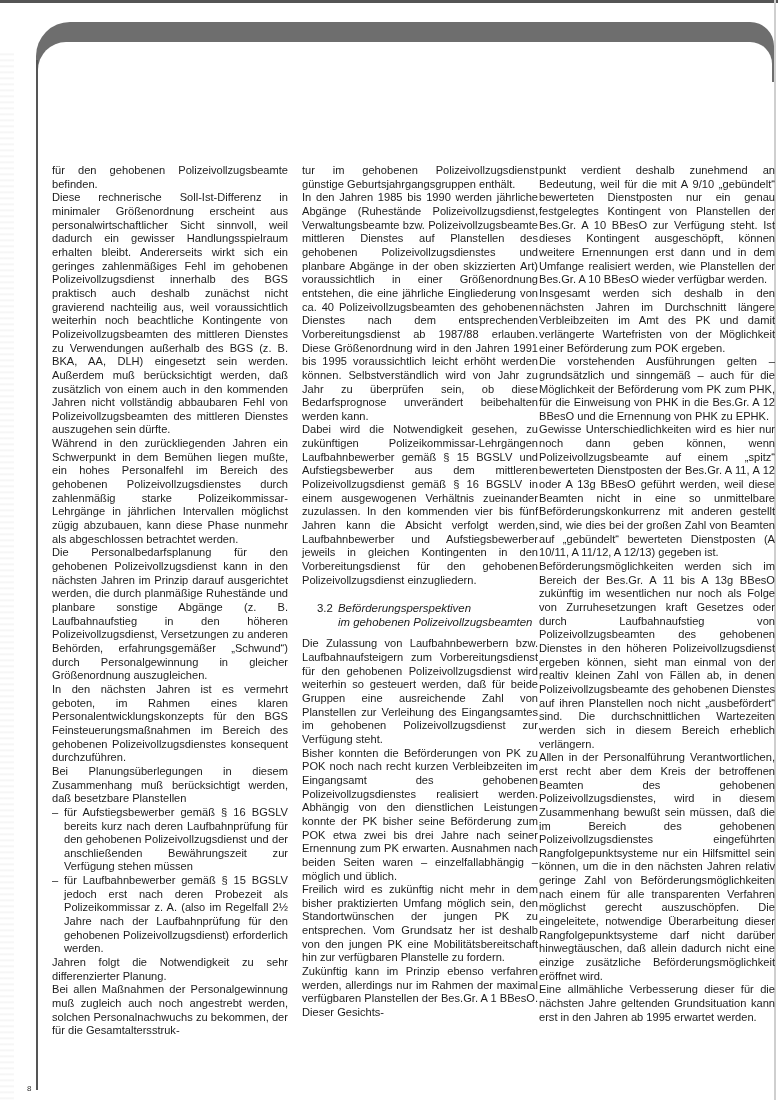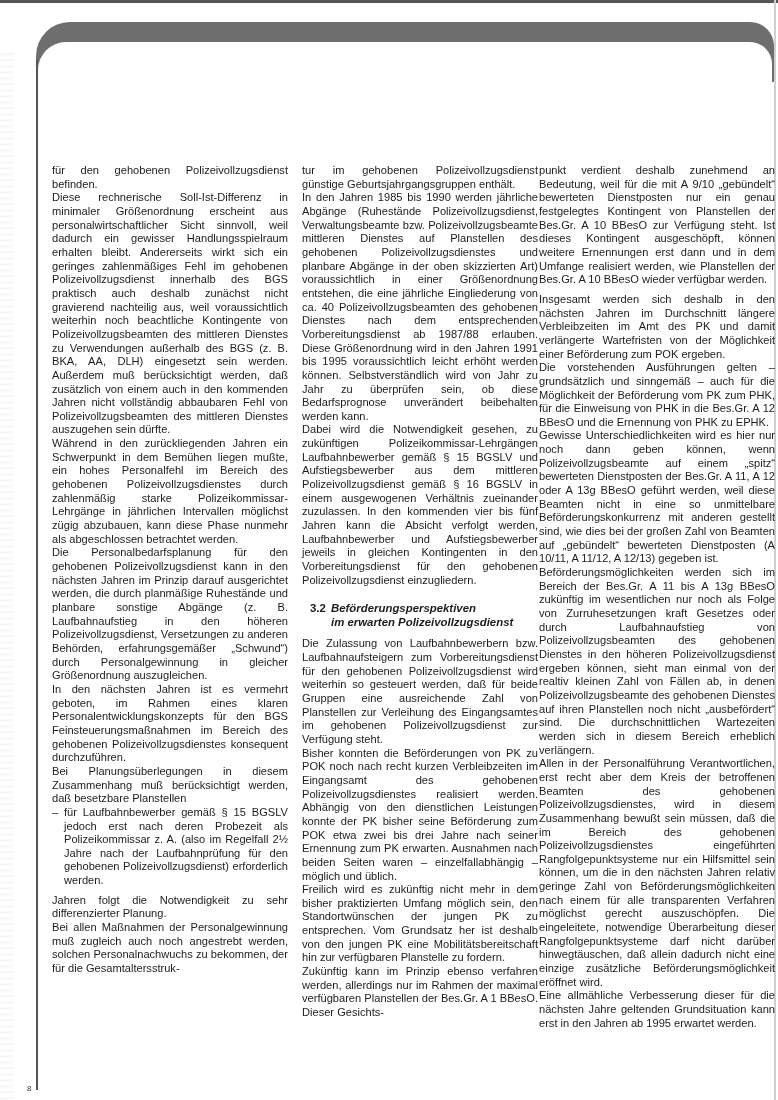--- a/index.html
+++ b/index.html
@@ -21,65 +21,66 @@
     position:absolute; left:38px; top:42px; width:734px; height:60px;
     background:#fff; border-top-left-radius:28px; border-top-right-radius:22px;
   }
   .left-rule { position:absolute; left:36px; top:60px; width:2px; height:1030px; background:#555; }
   .col {
     position:absolute; top:164px; width:236px;
     font-size:11.1px; line-height:13.65px; text-align:justify;
     hyphens:manual;
   }
   .col p { margin:0; }
-  .col p.gap { margin-top:6px; }
+  .col p.gap { }
   .col1 { left:52px; }
   .col2 { left:302px; }
   .col3 { left:539px; }
   .list { margin:0; padding:0; list-style:none; }
   .list li { position:relative; padding-left:12px; }
   .list li::before { content:"\2013"; position:absolute; left:0; top:0; }
-  .heading { margin:14px 0 8px 8px; font-size:11.4px; line-height:14px;font-weight:bold; }
+  .heading { margin:14px 0 8px 15px; font-size:11.4px; line-height:14px; }
   .heading .num { display:inline-block; width:21px; }
   .heading .t { font-style:italic; }
   .heading .t2 { font-style:italic; padding-left:21px; display:block; }
   .page-num { position:absolute; left:27px; top:1084px; font-size:8px; color:#333; }
 </style>
 </head>
 <body>
 
 <div class="top-edge"></div>
 <div class="scan-noise"></div>
 <div class="right-edge"></div>
 
 <div class="banner"></div>
 <div class="banner-inner"></div>
 <div class="left-rule"></div>
 
 <div class="col col1">
-  <p>für den gehobenen Polizeivollzugsdienst befinden.</p>
+  <p>für den gehobenen Polizeivollzugsbeamte befinden.</p>
   <p>Diese rechnerische Soll-Ist-Differenz in minimaler Größenordnung erscheint aus personalwirtschaftlicher Sicht sinnvoll, weil dadurch ein gewisser Handlungsspielraum erhalten bleibt. Andererseits wirkt sich ein geringes zahlenmäßiges Fehl im gehobenen Polizeivollzugsdienst innerhalb des BGS praktisch auch deshalb zunächst nicht gravierend nachteilig aus, weil voraussichtlich weiterhin noch beachtliche Kontingente von Polizeivollzugsbeamten des mittleren Dienstes zu Verwendungen außerhalb des BGS (z. B. BKA, AA, DLH) eingesetzt sein werden. Außerdem muß berücksichtigt werden, daß zusätzlich von einem auch in den kommenden Jahren nicht vollständig abbaubaren Fehl von Polizeivollzugsbeamten des mittleren Dienstes auszugehen sein dürfte.</p>
   <p>Während in den zurückliegenden Jahren ein Schwerpunkt in dem Bemühen liegen mußte, ein hohes Personalfehl im Bereich des gehobenen Polizeivollzugsdienstes durch zahlenmäßig starke Polizeikommissar-Lehrgänge in jährlichen Intervallen möglichst zügig abzubauen, kann diese Phase nunmehr als abgeschlossen betrachtet werden.</p>
   <p>Die Personalbedarfsplanung für den gehobenen Polizeivollzugsdienst kann in den nächsten Jahren im Prinzip darauf ausgerichtet werden, die durch planmäßige Ruhestände und planbare sonstige Abgänge (z. B. Laufbahnaufstieg in den höheren Polizeivollzugsdienst, Versetzungen zu anderen Behörden, erfahrungsgemäßer „Schwund“) durch Personalgewinnung in gleicher Größenordnung auszugleichen.</p>
   <p>In den nächsten Jahren ist es vermehrt geboten, im Rahmen eines klaren Personalentwicklungskonzepts für den BGS Feinsteuerungsmaßnahmen im Bereich des gehobenen Polizeivollzugsdienstes konsequent durchzuführen.</p>
   <p>Bei Planungsüberlegungen in diesem Zusammenhang muß berücksichtigt werden, daß besetzbare Planstellen</p>
   <ul class="list">
+    <li>für Aufstiegsbewerber gemäß § 16 BGSLV bereits kurz nach deren Laufbahnprüfung für den gehobenen Polizeivollzugsdienst und der anschließenden Bewährungszeit zur Verfügung stehen müssen</li>
     <li>für Laufbahnbewerber gemäß § 15 BGSLV jedoch erst nach deren Probezeit als Polizeikommissar z. A. (also im Regelfall 2½ Jahre nach der Laufbahnprüfung für den gehobenen Polizeivollzugsdienst) erforderlich werden.</li>
   </ul>
   <p class="gap">Jahren folgt die Notwendigkeit zu sehr differenzierter Planung.</p>
   <p>Bei allen Maßnahmen der Personalgewinnung muß zugleich auch noch angestrebt werden, solchen Personalnachwuchs zu bekommen, der für die Gesamtaltersstruk-</p>
 </div>
 
 <div class="col col2">
   <p>tur im gehobenen Polizeivollzugsdienst günstige Geburtsjahrgangsgruppen enthält.</p>
   <p>In den Jahren 1985 bis 1990 werden jährliche Abgänge (Ruhestände Polizeivollzugsdienst, Verwaltungsbeamte bzw. Polizeivollzugsbeamte mittleren Dienstes auf Planstellen des gehobenen Polizeivollzugsdienstes und planbare Abgänge in der oben skizzierten Art) voraussichtlich in einer Größenordnung entstehen, die eine jährliche Eingliederung von ca. 40 Polizeivollzugsbeamten des gehobenen Dienstes nach dem entsprechenden Vorbereitungsdienst ab 1987/88 erlauben. Diese Größenordnung wird in den Jahren 1991 bis 1995 voraussichtlich leicht erhöht werden können. Selbstverständlich wird von Jahr zu Jahr zu überprüfen sein, ob diese Bedarfsprognose unverändert beibehalten werden kann.</p>
   <p>Dabei wird die Notwendigkeit gesehen, zu zukünftigen Polizeikommissar-Lehrgängen Laufbahnbewerber gemäß § 15 BGSLV und Aufstiegsbewerber aus dem mittleren Polizeivollzugsdienst gemäß § 16 BGSLV in einem ausgewogenen Verhältnis zueinander zuzulassen. In den kommenden vier bis fünf Jahren kann die Absicht verfolgt werden, Laufbahnbewerber und Aufstiegsbewerber jeweils in gleichen Kontingenten in den Vorbereitungsdienst für den gehobenen Polizeivollzugsdienst einzugliedern.</p>
   <div class="heading">
     <span class="num">3.2</span><span class="t">Beförderungsperspektiven</span>
-    <span class="t2">im erwarten Polizeivollzugsdienst</span>
+    <span class="t2">im gehobenen Polizeivollzugsbeamten</span>
   </div>
   <p>Die Zulassung von Laufbahnbewerbern bzw. Laufbahnaufsteigern zum Vorbereitungsdienst für den gehobenen Polizeivollzugsdienst wird weiterhin so gesteuert werden, daß für beide Gruppen eine ausreichende Zahl von Planstellen zur Verleihung des Eingangsamtes im gehobenen Polizeivollzugsdienst zur Verfügung steht.</p>
   <p>Bisher konnten die Beförderungen von PK zu POK noch nach recht kurzen Verbleibzeiten im Eingangsamt des gehobenen Polizeivollzugsdienstes realisiert werden. Abhängig von den dienstlichen Leistungen konnte der PK bisher seine Beförderung zum POK etwa zwei bis drei Jahre nach seiner Ernennung zum PK erwarten. Ausnahmen nach beiden Seiten waren – einzelfallabhängig – möglich und üblich.</p>
   <p>Freilich wird es zukünftig nicht mehr in dem bisher praktizierten Umfang möglich sein, den Standortwünschen der jungen PK zu entsprechen. Vom Grundsatz her ist deshalb von den jungen PK eine Mobilitätsbereitschaft hin zur verfügbaren Planstelle zu fordern.</p>
   <p>Zukünftig kann im Prinzip ebenso verfahren werden, allerdings nur im Rahmen der maximal verfügbaren Planstellen der Bes.Gr. A 1 BBesO. Dieser Gesichts-</p>
 </div>
 
 <div class="col col3">
   <p>punkt verdient deshalb zunehmend an Bedeutung, weil für die mit A 9/10 „gebündelt“ bewerteten Dienstposten nur ein genau festgelegtes Kontingent von Planstellen der Bes.Gr. A 10 BBesO zur Verfügung steht. Ist dieses Kontingent ausgeschöpft, können weitere Ernennungen erst dann und in dem Umfange realisiert werden, wie Planstellen der Bes.Gr. A 10 BBesO wieder verfügbar werden.</p>
   <p class="gap">Insgesamt werden sich deshalb in den nächsten Jahren im Durchschnitt längere Verbleibzeiten im Amt des PK und damit verlängerte Wartefristen von der Möglichkeit einer Beförderung zum POK ergeben.</p>

